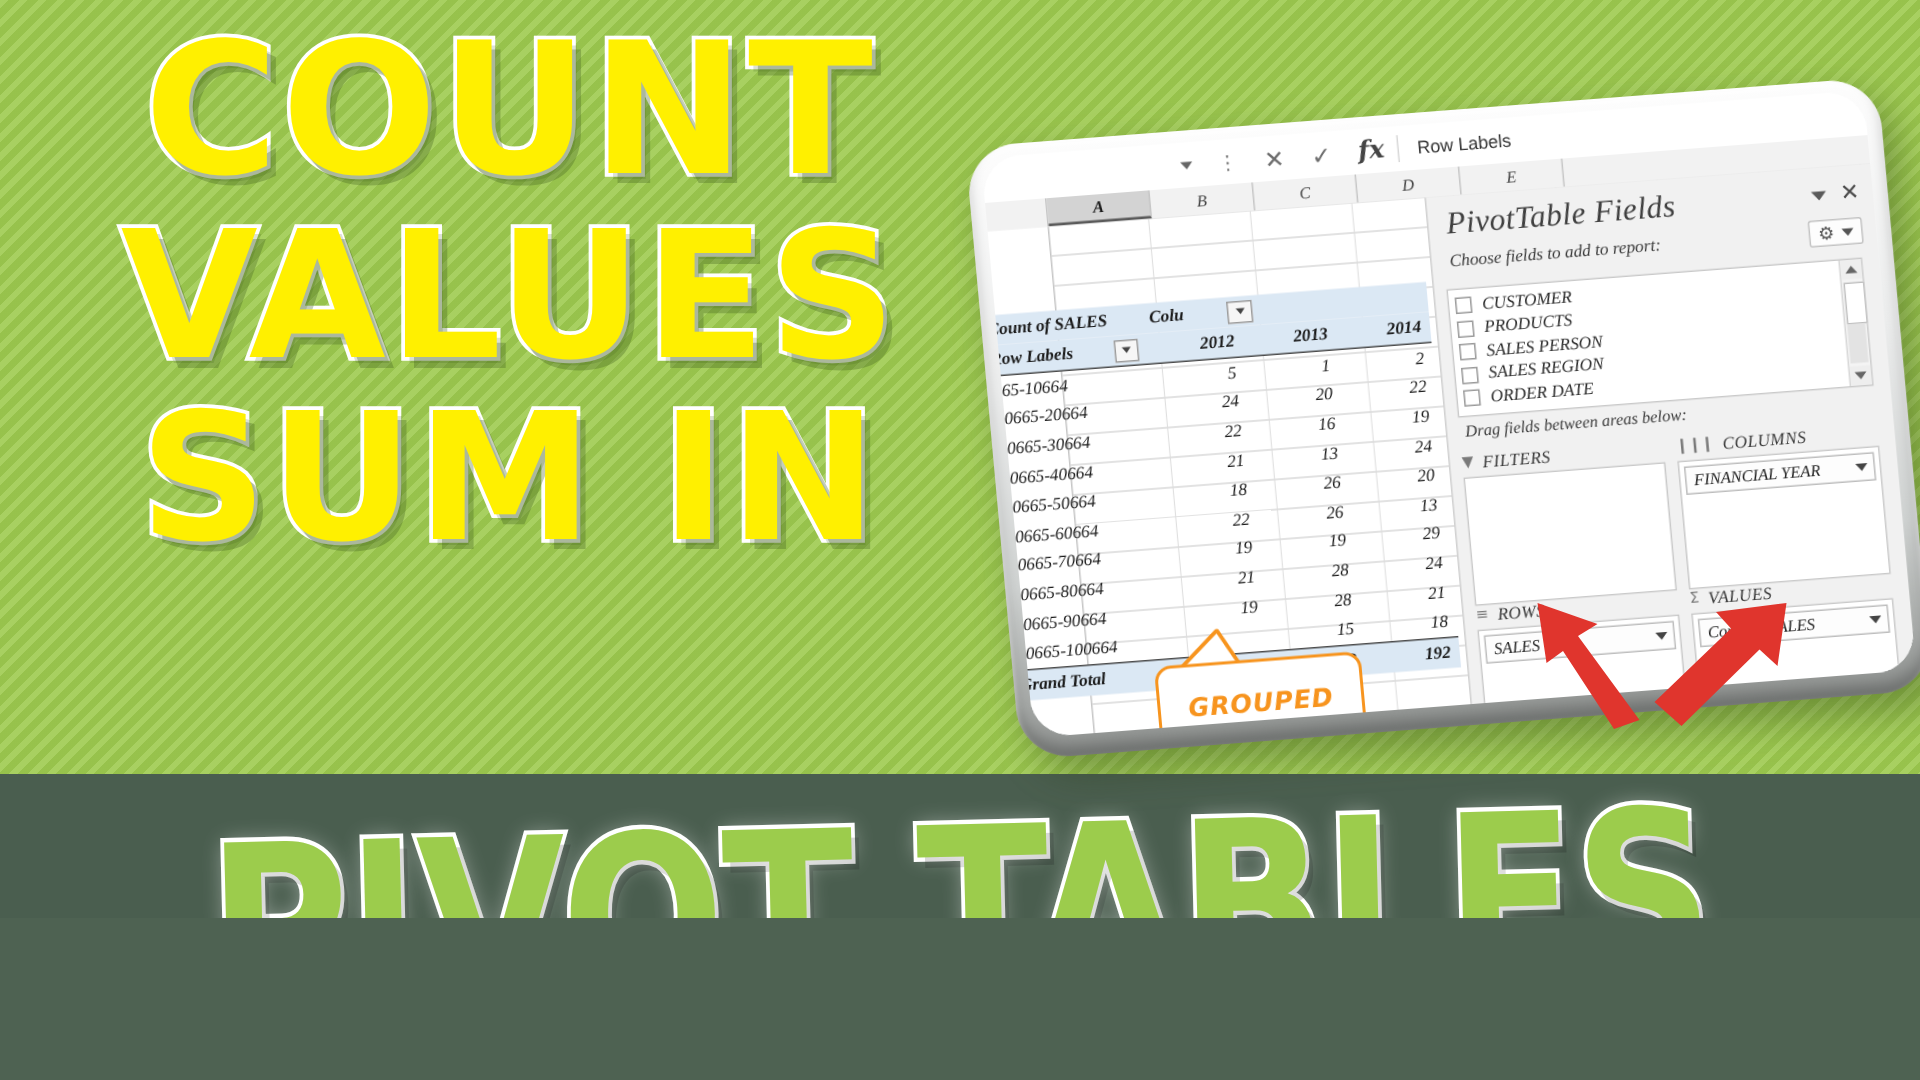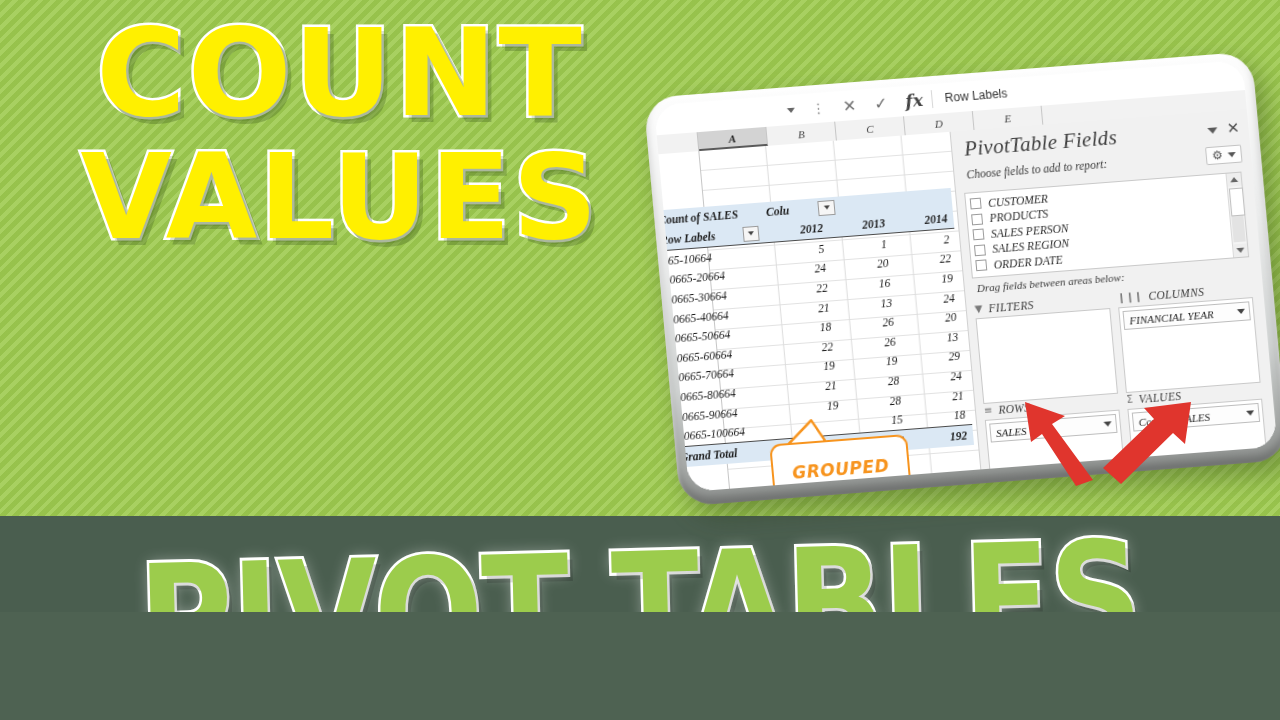--- a/index.html
+++ b/index.html
@@ -281,20 +281,21 @@
 <div id="stage">
 
   <div class="green-panel"></div>
   <div class="notch"></div>
   <div class="notch-stripes"></div>
   <div class="dark-panel"></div>
 
   <div class="headline">
     <div class="hl-line l1">COUNT</div>
     <div class="hl-line l2">VALUES</div>
+    <div class="hl-line l3">SUM IN</div>
   </div>
 
   <div class="bottom-title">
     <span class="bt-text">PIVOT TABLES</span>
   </div>
 
   <div id="winwrap">
     <div class="bezel"></div>
     <div class="screen">
       <div class="screen-inner">

